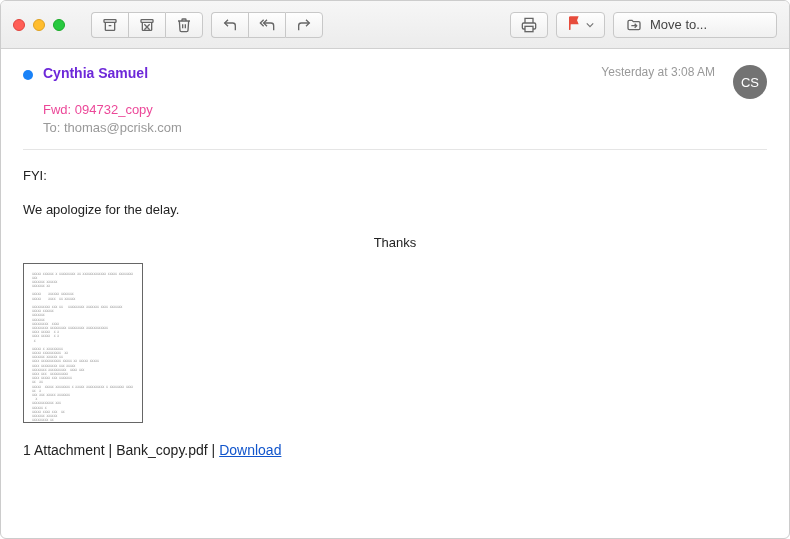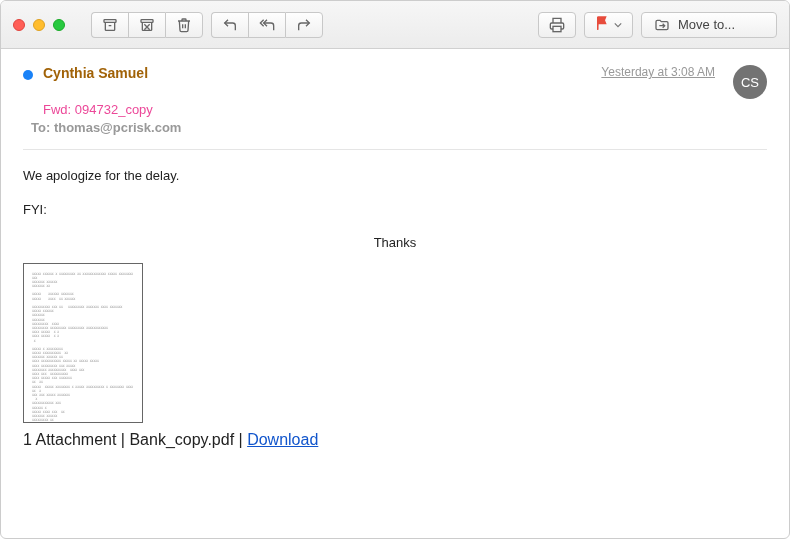--- a/index.html
+++ b/index.html
@@ -9,39 +9,39 @@
 .tl { width: 12px; height: 12px; border-radius: 50%; }
 .tl.red { background: #ff5f57; border: 0.5px solid #e0443e; }
 .tl.yellow { background: #ffbd2e; border: 0.5px solid #dea123; }
 .tl.green { background: #28c940; border: 0.5px solid #1aab29; }
 .tb-btn { height: 26px; background: linear-gradient(#fefefe,#f0f0f0); border: 1px solid #c8c8c8; border-radius: 4px; display: inline-flex; align-items: center; justify-content: center; padding: 0 10px; color: #555; font-size: 14px; }
 .tb-group { display: inline-flex; }
 .tb-group .tb-btn { border-radius: 0; border-right: none; }
 .tb-group .tb-btn:first-child { border-radius: 4px 0 0 4px; }
 .tb-group .tb-btn:last-child { border-radius: 0 4px 4px 0; border-right: 1px solid #c8c8c8; }
 .tb-spacer { flex: 1; }
-.moveto { height: 26px; background: linear-gradient(#fefefe,#f0f0f0); border: 1px solid #c8c8c8; border-radius: 4px; display: inline-flex; align-items: center; padding: 0 12px; color: #444; gap: 8px; width: 136px; }
+.moveto { height: 26px; background: linear-gradient(#fefefe,#f0f0f0); border: 1px solid #c8c8c8; border-radius: 4px; display: inline-flex; align-items: center; padding: 0 12px; color: #444; gap: 8px; width: 164px; }
 .moveto svg { flex-shrink: 0; }
 .flag-red { color: #e74c3c; }
 .content { padding: 16px 22px; }
 .header-row { display: flex; align-items: flex-start; gap: 10px; }
 .blue-dot { width: 10px; height: 10px; border-radius: 50%; background: #1a82f7; margin-top: 5px; flex-shrink: 0; }
-.sender { font-weight: 600; font-size: 14px; color: #a16207; }
-.timestamp { color: #999; font-size: 12px; margin-right: 8px; text-decoration: underline; }
+.sender { font-weight: 600; font-size: 14px; color: #6d28d9; }
+.timestamp { color: #999; font-size: 12px; margin-right: 8px; }
 .avatar { width: 34px; height: 34px; border-radius: 50%; background: #737373; color: #fff; display: flex; align-items: center; justify-content: center; font-size: 13px; font-weight: 500; }
 .subject { color: #ec4899; font-size: 13px; margin: 3px 0 3px 20px; }
-.to-row { margin-left: 8px; color: #999; font-size: 13px; font-weight: bold; }
+.to-row { margin-left: 20px; color: #999; font-size: 13px; }
 .to-row .lbl { color: #999; }
 .to-row .val { color: #999; }
 .divider { border: none; border-top: 1px solid #e5e5e5; margin: 14px 0 16px; }
 .body-text { font-size: 13px; color: #222; line-height: 1.5; margin-left: 0; }
 .body-text p { margin-bottom: 14px; }
 .attachment-thumb { width: 120px; height: 160px; border: 1px solid #666; margin-top: 10px; background: #fff; position: relative; overflow: hidden; }
 .thumb-inner { padding: 8px; font-size: 3px; line-height: 1.4; color: #888; font-family: monospace; word-break: break-all; }
-.attachment-info { margin-top: 8px; font-size: 16px; color: #222; }
+.attachment-info { margin-top: 19px; font-size: 14px; color: #222; }
 .attachment-info .dl-link { color: #1155cc; text-decoration: underline; }
 .icon-svg { width: 16px; height: 16px; }
 </style>
 </head>
 <body>
 
 <div class="titlebar">
   <div class="traffic-lights">
     <div class="tl red"></div>
     <div class="tl yellow"></div>
@@ -133,22 +133,22 @@
   </div>
   <div class="subject">Fwd: 094732_copy</div>
   <div class="to-row">
     <span class="lbl">To:</span>
     <span class="val">thomas@pcrisk.com</span>
   </div>
 
   <hr class="divider">
 
   <div class="body-text">
+    <p>FYI:</p>
     <p>We apologize for the delay.</p>
-    <p>FYI:</p>
     <p style="margin-bottom:0;text-align:center;">Thanks</p>
   </div>
 
   <div class="attachment-thumb">
     <div class="thumb-inner">
 XXXXX XXXXXX X XXXXXXXXX XX XXXXXXXXXXXXX XXXXX XXXXXXXXXXX<br>XXXXXXX XXXXXX<br>XXXXXXX XX<br><br>XXXXX&nbsp;&nbsp;&nbsp;&nbsp;XXXXXX XXXXXXX<br>XXXXX&nbsp;&nbsp;&nbsp;&nbsp;XXXX&nbsp;&nbsp;XX XXXXXX<br><br>XXXXXXXXXX XXX XX&nbsp;&nbsp;&nbsp;XXXXXXXXX XXXXXXX XXXX XXXXXXX<br>XXXXX XXXXXX<br>XXXXXXX<br>XXXXXXX<br>XXXXXXXXX&nbsp;&nbsp;XXXX<br>XXXXXXXXX XXXXXXXXX XXXXXXXXX XXXXXXXXXXXX<br>XXXX XXXXX&nbsp;&nbsp;X X<br>XXXX XXXXX&nbsp;&nbsp;X X<br>&nbsp;X<br><br>XXXXX X XXXXXXXXX<br>XXXXX XXXXXXXXXX&nbsp;&nbsp;XX<br>XXXXXXX XXXXXX XX<br>XXXX XXXXXXXXXXX XXXXX XX XXXXX XXXXX<br>XXXX XXXXXXXXX XXX XXXXX<br>XXXXXXXX XXXXXXXXXX&nbsp;&nbsp;XXXX XXX<br>XXXX XXX&nbsp;&nbsp;XXXXXXXXXX<br>XXXX XXXXX XXX XXXXXXX<br>XX&nbsp;&nbsp;XX<br>XXXXX&nbsp;&nbsp;XXXXX XXXXXXXX X XXXXX XXXXXXXXXX X XXXXXXXX XXXX<br>XX&nbsp;&nbsp;X<br>XXX XXX XXXXX XXXXXXX<br>&nbsp;&nbsp;X<br>XXXXXXXXXXXX XXX<br>XXXXXX X<br>XXXXX XXXX XXX&nbsp;&nbsp;XX<br>XXXXXXX XXXXXX<br>XXXXXXXXX XX<br>XXXXXXX XXXXXXXX XX<br>XXXXXXX
     </div>
   </div>
 
   <div class="attachment-info">

